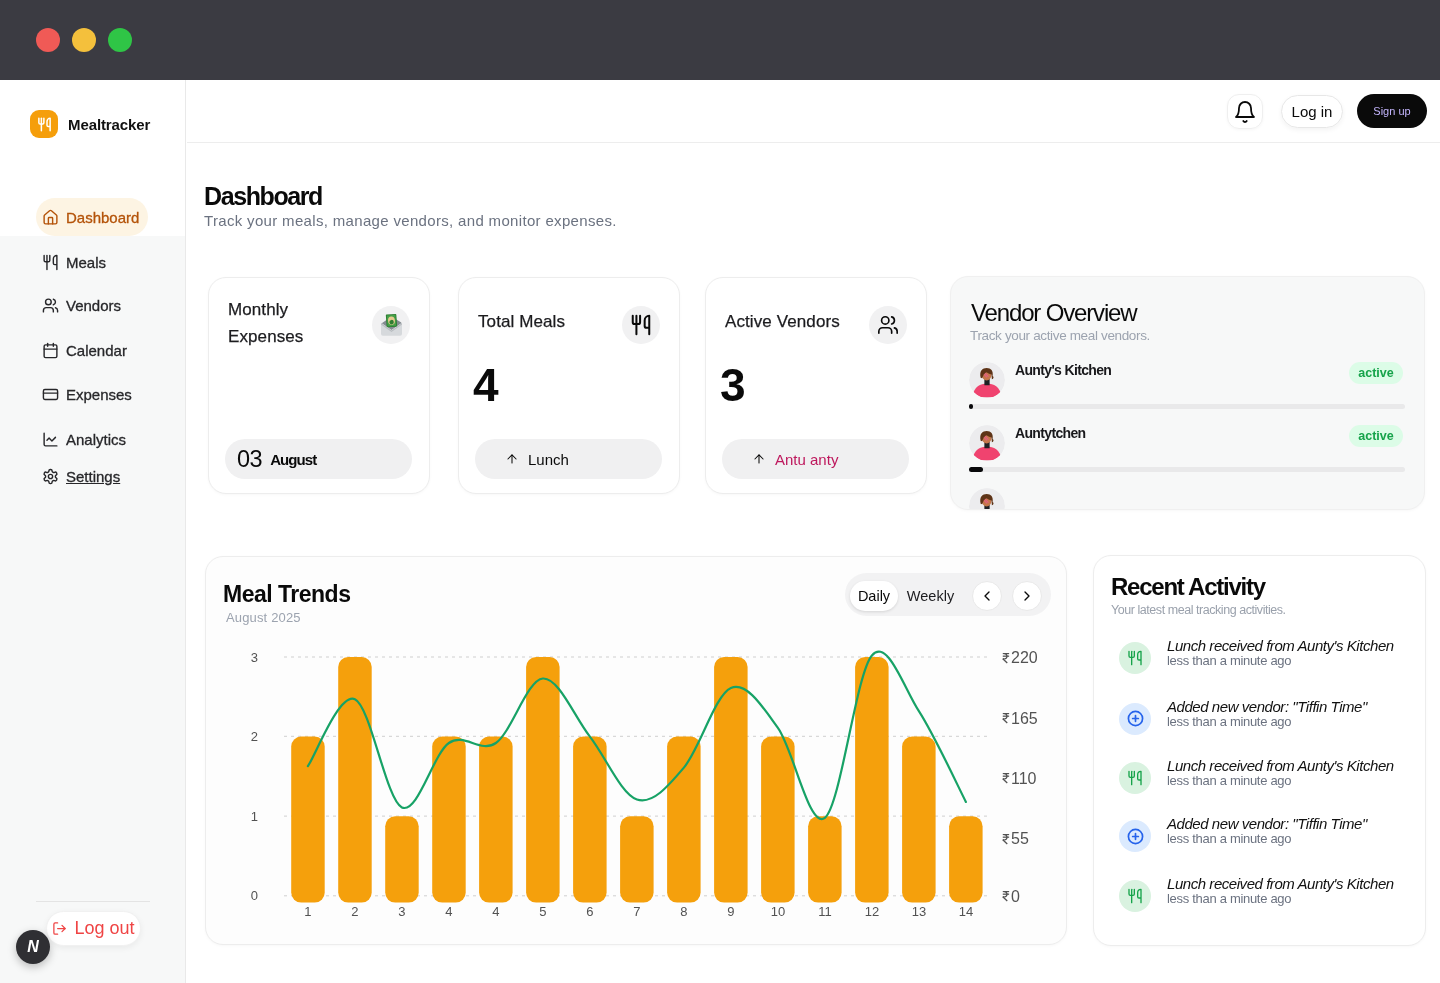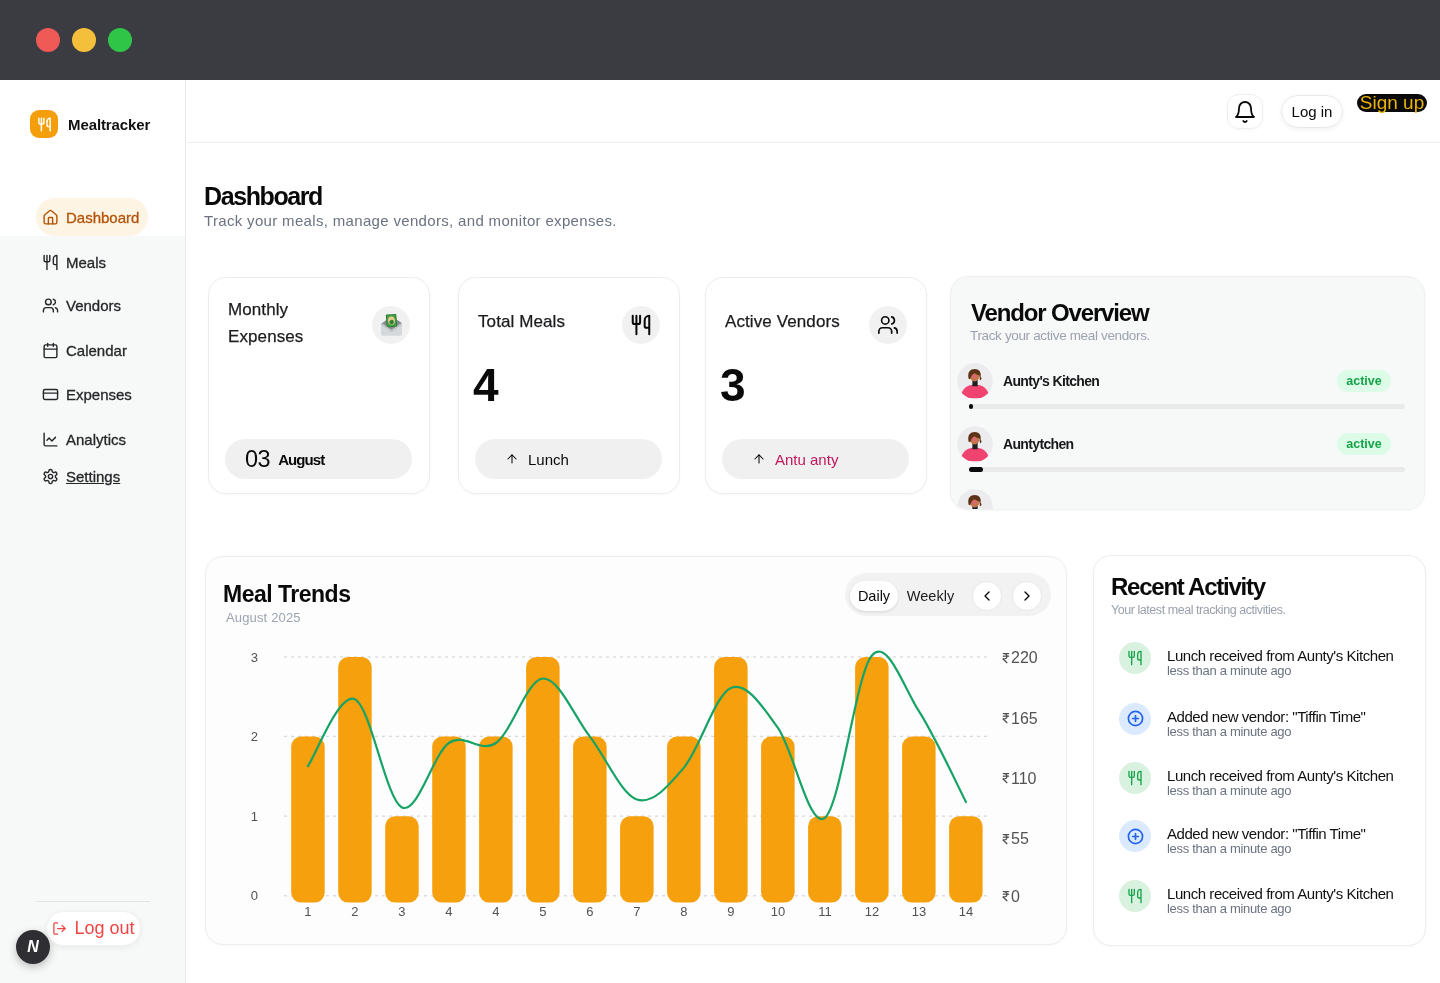--- a/index.html
+++ b/index.html
@@ -11,43 +11,43 @@
 .logo-txt{position:absolute;left:68px;top:36px;font-size:15px;font-weight:700;color:#111;letter-spacing:-.1px;}
 .nav-item{position:absolute;left:42px;width:140px;height:24px;display:flex;align-items:center;gap:7px;font-size:15px;color:#27272a;-webkit-text-stroke:.3px #27272a;}
 .nav-active{position:absolute;left:36px;top:118px;width:112px;height:38px;border-radius:19px;background:#fdf4e3;display:flex;align-items:center;gap:7px;padding-left:6px;font-size:15px;color:#b45309;-webkit-text-stroke:.3px #b45309;}
 .nav-item svg,.nav-active svg{flex:0 0 auto;}
 .side-div{position:absolute;left:36px;top:821px;width:114px;height:1px;background:#e4e4e4;}
 .logout{position:absolute;left:46px;top:831px;width:95px;height:35px;background:#fff;border:1px solid #f1f1f1;border-radius:18px;box-shadow:0 2px 6px rgba(0,0,0,.06);display:flex;align-items:center;justify-content:center;gap:7px;font-size:18px;color:#ef4444;font-weight:400;}
 .nbadge{position:absolute;left:16px;top:850px;width:34px;height:34px;border-radius:50%;background:#2f2f33;color:#fff;display:flex;align-items:center;justify-content:center;font-size:16px;font-weight:700;font-style:italic;box-shadow:0 3px 8px rgba(0,0,0,.25);}
 .hdr{position:absolute;left:187px;top:80px;width:1253px;height:63px;background:#fff;border-bottom:1px solid #ededed;}
 .bellbtn{position:absolute;left:1040px;top:14px;width:36px;height:35px;border:1px solid #efefef;border-radius:12px;display:flex;align-items:center;justify-content:center;box-shadow:0 1px 3px rgba(0,0,0,.04);}
 .loginbtn{position:absolute;left:1094px;top:15px;width:62px;height:33px;border:1px solid #e7e7e7;border-radius:17px;display:flex;align-items:center;justify-content:center;font-size:15px;font-weight:400;color:#0a0a0a;box-shadow:0 2px 5px rgba(0,0,0,.05);}
-.signupbtn{position:absolute;left:1170px;top:14px;width:70px;height:18px;background:#0a0a0a;border-radius:17px;display:flex;align-items:center;justify-content:center;font-size:19px;color:#eab308;}
+.signupbtn{position:absolute;left:1170px;top:14px;width:70px;height:34px;background:#0a0a0a;border-radius:17px;display:flex;align-items:center;justify-content:center;font-size:11px;color:#c4b5fd;}
 .main{position:absolute;left:187px;top:143px;width:1253px;height:840px;background:#fff;}
 h1{position:absolute;left:17px;top:39px;font-size:25px;font-weight:700;color:#0a0a0a;letter-spacing:-1.4px;}
 .sub{position:absolute;left:17px;top:69px;font-size:15px;color:#6b7280;letter-spacing:.33px;}
 .card{position:absolute;background:#fff;border:1px solid #ededed;border-radius:18px;box-shadow:0 1px 3px rgba(0,0,0,.03);}
 .scard{top:134px;width:222px;height:217px;}
 .scard .ttl{position:absolute;left:19px;top:18px;font-size:17px;color:#1c1c1f;line-height:27px;font-weight:400;letter-spacing:.1px;-webkit-text-stroke:.25px #1c1c1f;}
 .scard .ico{position:absolute;right:19px;top:28px;width:38px;height:38px;border-radius:50%;background:#f1f1f2;display:flex;align-items:center;justify-content:center;}
 .scard .num{position:absolute;left:17px;top:80px;font-size:46px;font-weight:700;color:#0a0a0a;letter-spacing:1.2px;display:flex;align-items:flex-start;}
 .scard .pill{position:absolute;left:16px;top:161px;width:187px;height:40px;background:#f0f0f1;border-radius:20px;display:flex;align-items:center;}
 .vcard{left:763px;top:133px;width:475px;height:234px;background:#f7f8f8;border:1px solid #f0f0f0;overflow:hidden;}
 .ccard{left:18px;top:413px;width:862px;height:389px;background:#fdfdfd;}
 .acard{left:906px;top:412px;width:333px;height:391px;}
-.vrow{position:absolute;left:6px;width:437px;height:38px;display:flex;align-items:center;}
+.vrow{position:absolute;left:18px;width:437px;height:38px;display:flex;align-items:flex-start;}
 .avatar{width:36px;height:36px;border-radius:50%;flex:0 0 auto;}
 .vname{margin-left:10px;font-size:14px;font-weight:700;color:#18181b;letter-spacing:-.65px;}
 .activepill{position:absolute;right:3px;width:54px;height:22px;border-radius:11px;background:#dcfce7;color:#16a34a;font-size:12.5px;font-weight:700;display:flex;align-items:center;justify-content:center;}
 .track{position:absolute;left:18px;width:436px;height:5px;border-radius:3px;background:#e9e9ea;}
 .track i{display:block;height:5px;border-radius:3px;background:#09090b;}
 .acitem{position:absolute;left:25px;display:flex;}
 .aic{width:32px;height:32px;border-radius:50%;display:flex;align-items:center;justify-content:center;flex:0 0 auto;}
 .atxt{margin-left:16px;margin-top:-5px;}
-.at1{font-size:15px;color:#111;margin-top:10px;letter-spacing:-.45px;}
+.at1{font-size:15px;color:#111;margin-top:0px;letter-spacing:-.45px;font-style:italic;}
 .at2{font-size:13px;color:#6b7280;margin-top:-1px;letter-spacing:-.3px;}
 .rupee-lbl{position:absolute;display:flex;align-items:center;font-size:16px;color:#525252;}
 </style></head>
 <body>
 <div class="topbar">
   <div class="dot" style="left:36px;background:#f05a56;"></div>
   <div class="dot" style="left:72px;background:#f4c03c;"></div>
   <div class="dot" style="left:108px;background:#2fc546;"></div>
 </div>
 
@@ -151,21 +151,21 @@
             <rect x="11" y="3" width="14" height="17" rx="1" fill="#2e7d32"></rect>
             <rect x="12.2" y="4.2" width="11.6" height="14.6" fill="#43a047"></rect>
             <ellipse cx="18" cy="11.5" rx="4.6" ry="5.6" fill="#e6c98f"></ellipse>
             <circle cx="18" cy="13.5" r="3" fill="#2e7d32"></circle>
           </g>
           <path d="M4 14.5 L18 24.5 L32 14.5 L32 29 a2.5 2.5 0 0 1 -2.5 2.5 L6.5 31.5 a2.5 2.5 0 0 1 -2.5 -2.5 Z" fill="#d6d9dc"></path>
           <path d="M4 14.5 L18 24.5 L32 14.5 L32 16.5 L18 26.5 L4 16.5 Z" fill="#b9bdc1"></path>
         </svg>
       </div>
     <div class="pill">
-        <span style="margin-left:20px;font-size:23.5px;letter-spacing:-.5px;color:#0a0a0a;">03</span>
+        <span style="margin-left:12px;font-size:23.5px;letter-spacing:-.5px;color:#0a0a0a;">03</span>
         <span style="margin-left:8px;font-size:15px;font-weight:700;letter-spacing:-.9px;color:#0a0a0a;">August</span>
       </div>
   </div>
 
   <div class="card scard" style="left:271px;">
     <div class="ttl" style="top:30px;">Total Meals</div>
     <div class="ico">
         <svg width="22" height="22" viewBox="0 0 24 24" fill="none" stroke="#0a0a0a" stroke-width="2.2" stroke-linecap="round" stroke-linejoin="round">
           <path d="M3 2v7c0 1.1.9 2 2 2h4a2 2 0 0 0 2-2V2"></path>
           <path d="M7 2v20"></path>
@@ -196,21 +196,21 @@
     <div class="pill">
         <svg width="14" height="14" viewBox="0 0 24 24" fill="none" stroke="#0a0a0a" stroke-width="1.8" stroke-linecap="round" stroke-linejoin="round" style="margin-left:30px;">
           <path d="m5 12 7-7 7 7"></path>
           <path d="M12 19V5"></path>
         </svg>
         <span style="margin-left:9px;font-size:15px;font-weight:400;color:#be185d;">Antu anty</span>
       </div>
   </div>
 
   <div class="card vcard">
-    <div style="position:absolute;left:20px;top:22px;font-size:24px;font-weight:700;color:#0a0a0a;letter-spacing:-1.15px;">Vendor Overview</div>
+    <div style="position:absolute;left:20px;top:22px;font-size:24px;font-weight:400;color:#0a0a0a;letter-spacing:-1.15px;">Vendor Overview</div>
     <div style="position:absolute;left:19px;top:51px;font-size:13.5px;color:#9ca3af;letter-spacing:-.35px;">Track your active meal vendors.</div>
     <div class="vrow" style="top:85px;">
         <svg class="avatar" viewBox="0 0 48 48">
           <defs>
             <clipPath id="avc">
               <circle cx="24" cy="24" r="24"></circle>
             </clipPath>
           </defs>
           <g clip-path="url(#avc)">
             <circle cx="24" cy="24" r="24" fill="#ececee"></circle>

